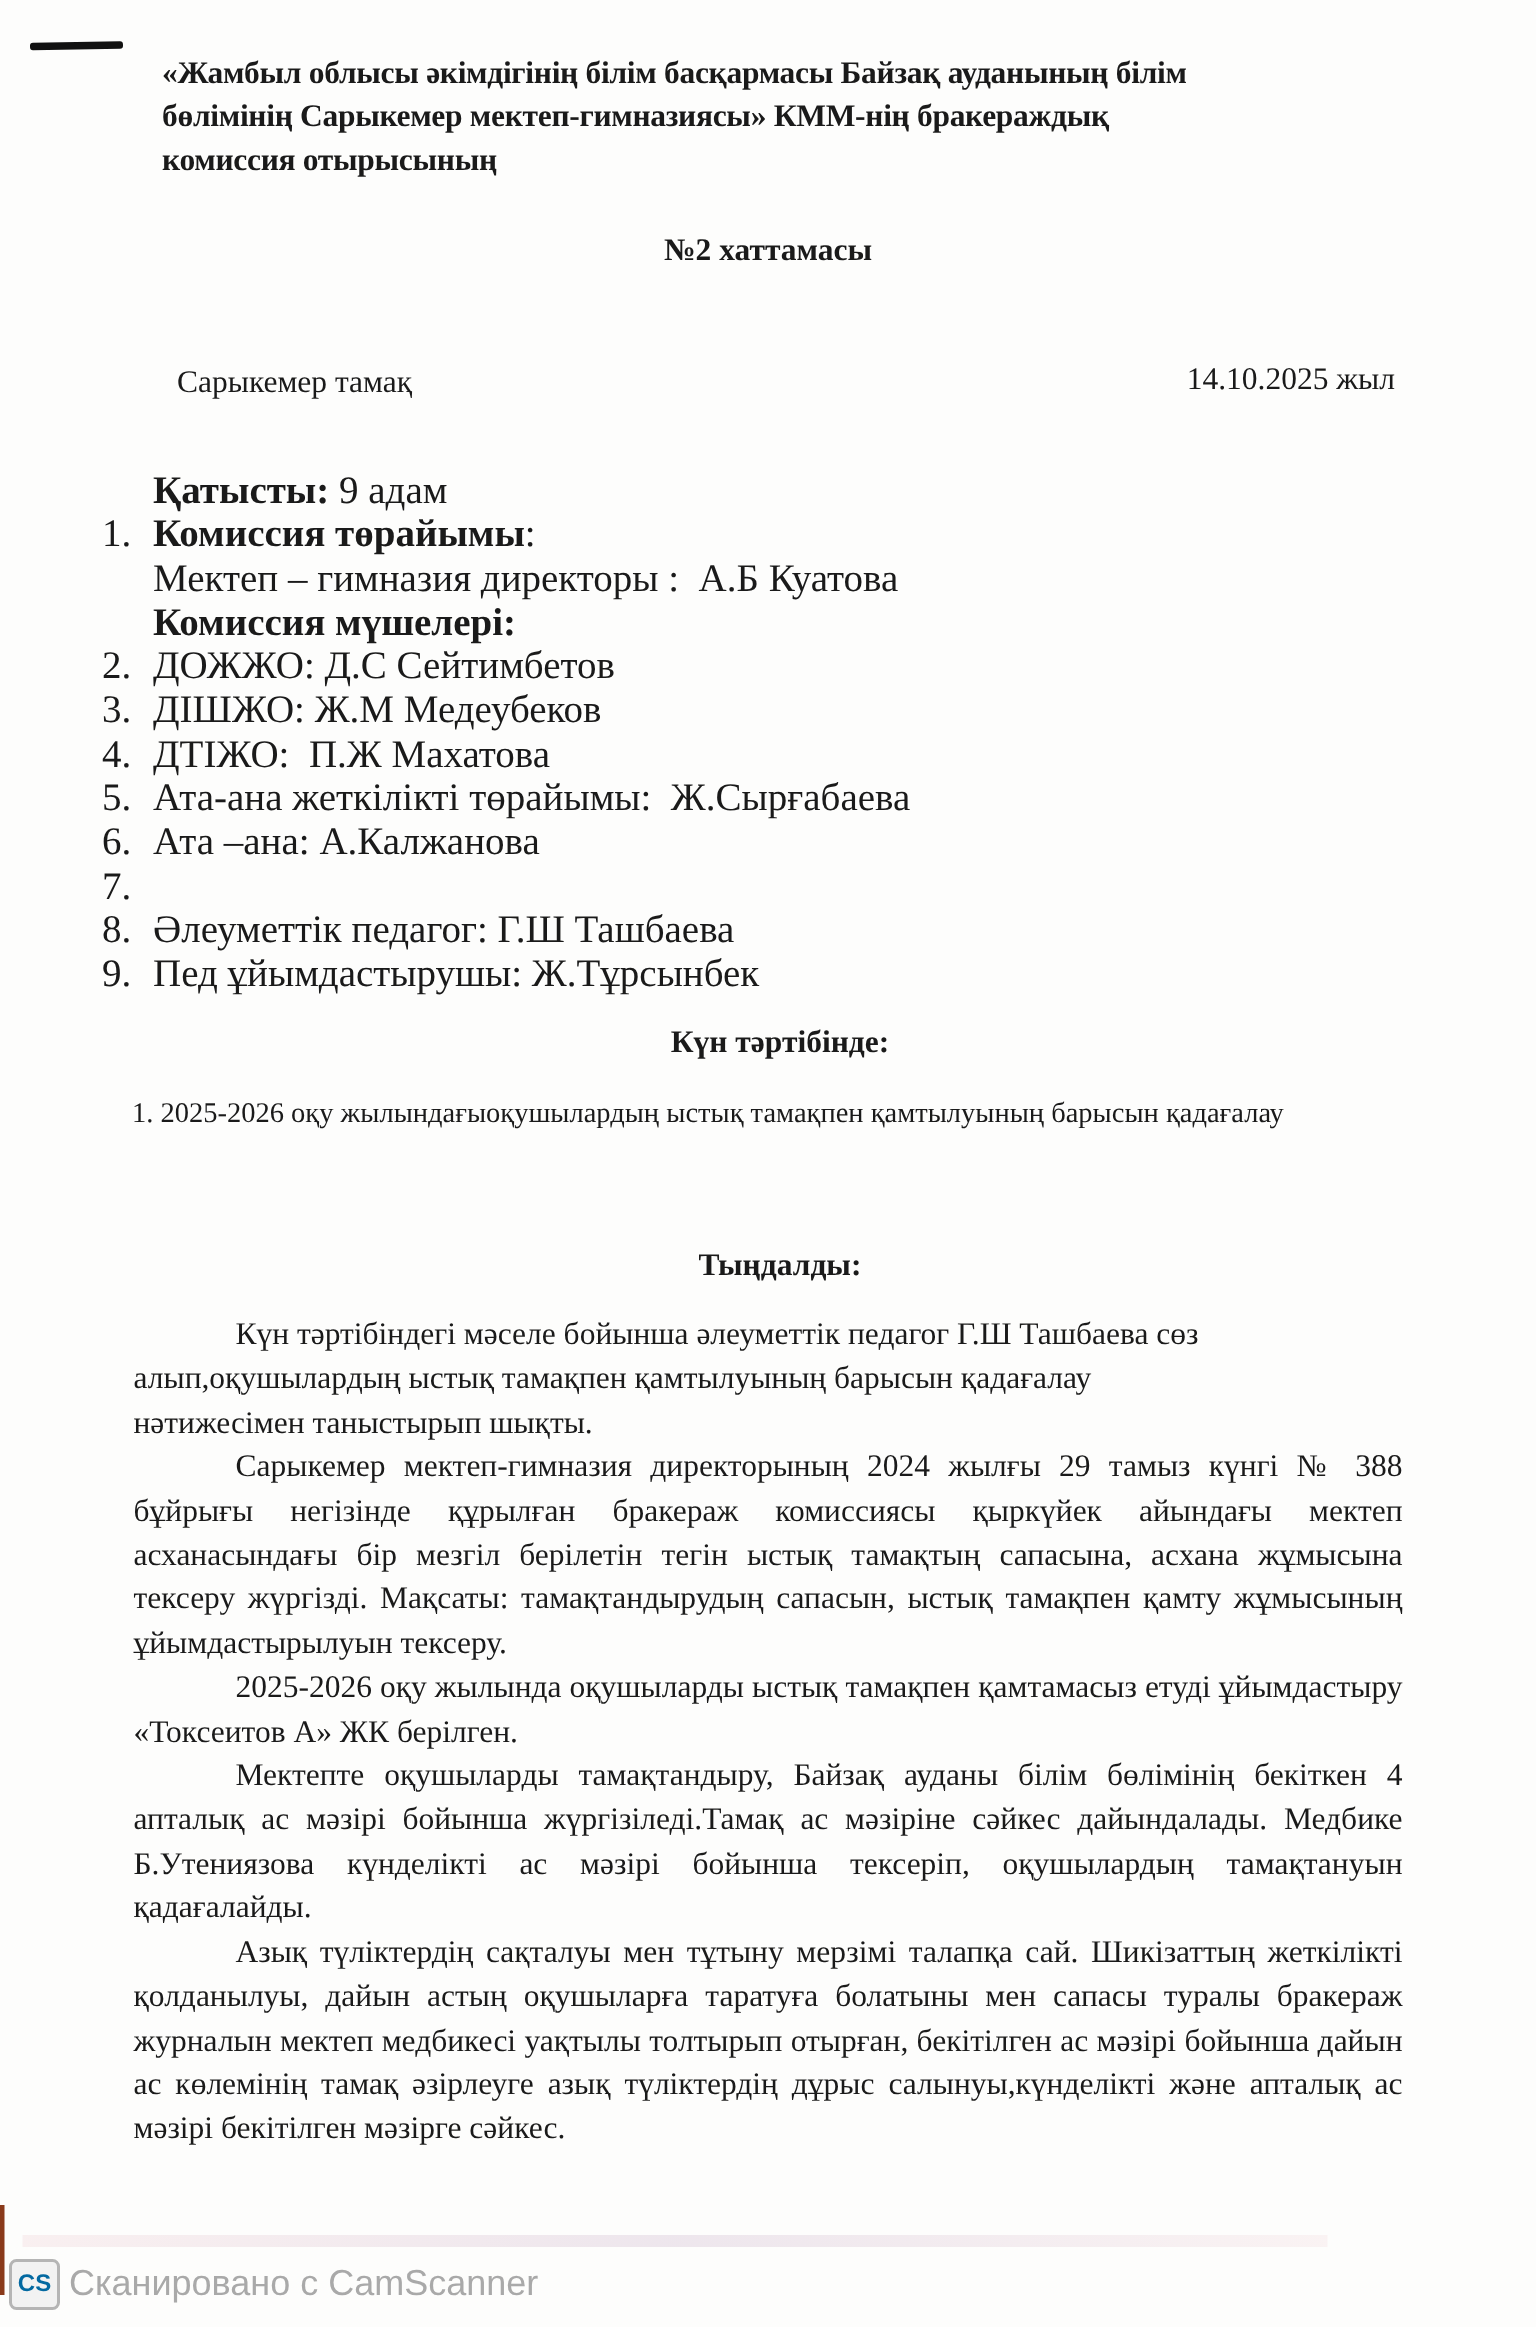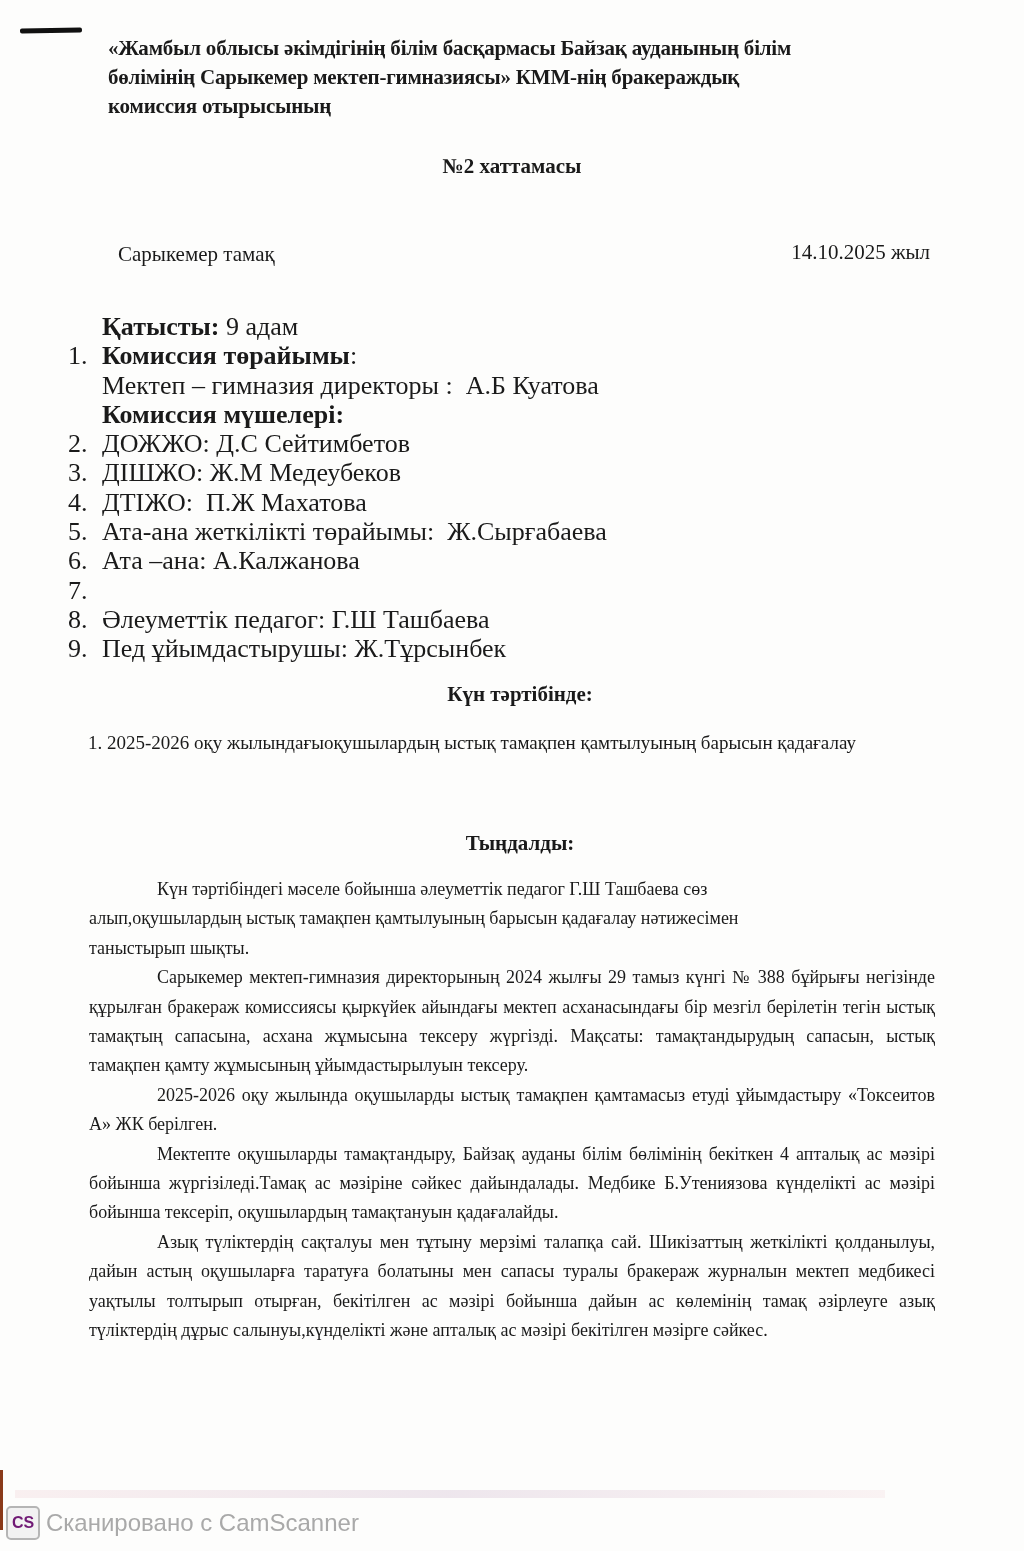--- a/index.html
+++ b/index.html
@@ -26,32 +26,32 @@
   .date { position: absolute; right: 94px; top: 240px; font-size: 21px; }
   .attendance { position: absolute; left: 68px; top: 300px; font-size: 26px; line-height: 29.3px; margin-top: 12px; }
   .row { display: flex; white-space: nowrap; }
   .num { width: 34px; text-align: left; }
   .b { font-weight: bold; }
   .agenda-title { position: absolute; left: 0; width: 1040px; top: 682px; text-align: center; font-weight: bold; font-size: 21px; }
   .agenda-item { position: absolute; left: 88px; top: 728px; width: 820px; font-size: 19px; line-height: 30px; }
   .heard-title { position: absolute; left: 0; width: 1040px; top: 831px; text-align: center; font-weight: bold; font-size: 21px; }
   .body-text {
     position: absolute; left: 89px; top: 875px; width: 846px;
-    font-size: 18px; line-height: 29.4px; text-align: justify;
+    font-size: 21px; line-height: 29.4px; text-align: justify;
   }
   .body-text p { margin: 0; text-indent: 68px; }
   .body-text p.first { width: 740px; text-align: left; }
   .scanner {
     position: absolute; left: 6px; top: 1506px; display: flex; align-items: center;
     font-family: "Liberation Sans", "DejaVu Sans", sans-serif; font-size: 24px; color: #a9a9a9;
   }
   .cs-icon {
     width: 30px; height: 30px; border: 2px solid #b5b5b5; border-radius: 5px;
     display: flex; align-items: center; justify-content: center;
-    font-size: 16px; font-weight: bold; color: #701a75; margin-right: 6px; background: #f2f2f2;
+    font-size: 16px; font-weight: bold; color: #0369a1; margin-right: 6px; background: #f2f2f2;
   }
   .smudge { position: absolute; left: 15px; top: 1490px; width: 870px; height: 8px;
     background: linear-gradient(90deg, rgba(200,80,100,0.08), rgba(150,100,150,0.15), rgba(200,80,100,0.06)); }
 </style>
 </head>
 <body>
 
 <div class="page">
   <div class="top-mark"></div>
 

